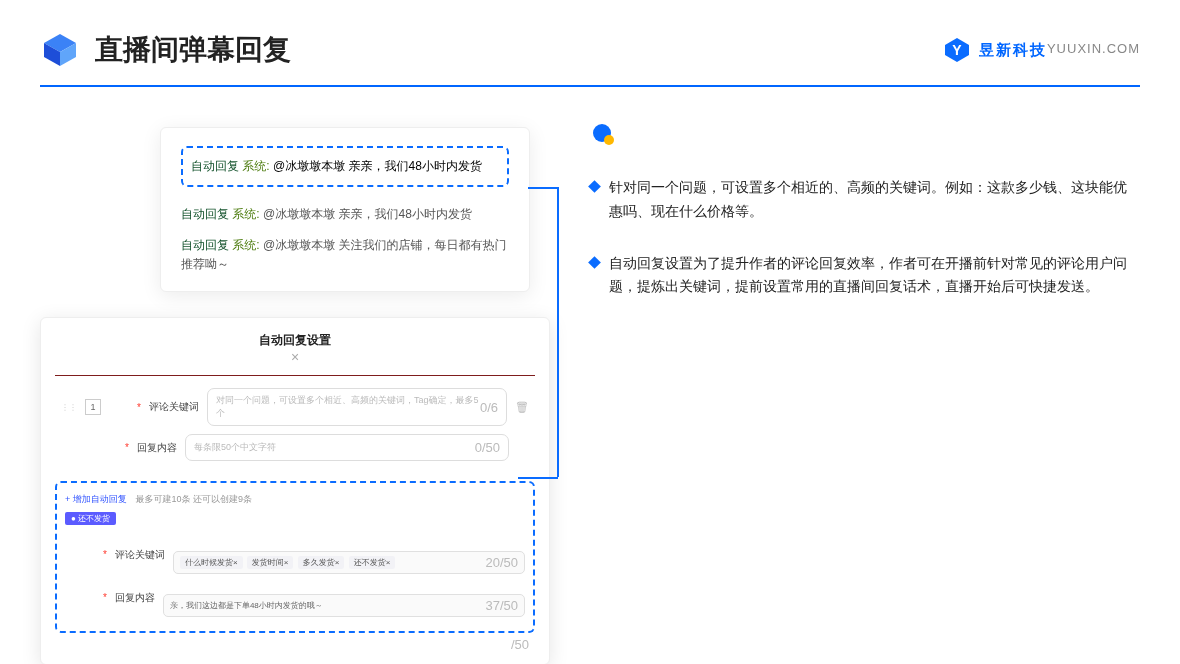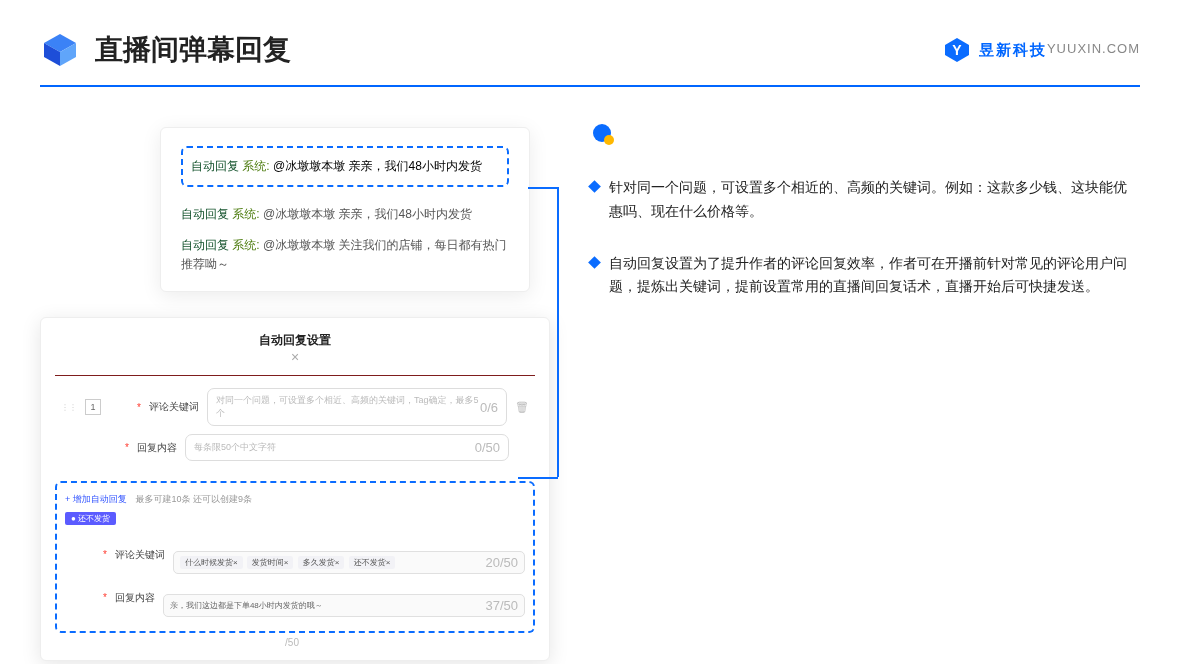--- a/index.html
+++ b/index.html
@@ -159,21 +159,21 @@
         <div class="ex-row">
           <span style="width:30px"></span>
           <span class="req">*</span>
           <span class="lbl">回复内容</span>
           <div class="ex-input">
             <span>亲，我们这边都是下单48小时内发货的哦～</span>
             <span class="count">37/50</span>
           </div>
         </div>
       </div>
-      <div style="text-align:center; color:#bbb; font-size:10px; padding:4px 6px 0 0;">/50</div>
+      <div style="text-align:right; color:#bbb; font-size:13px; padding:4px 6px 0 0;">/50</div>
     </div>
 
     <div class="connector conn1"></div>
     <div class="connector conn2"></div>
     <div class="connector conn3"></div>
   </div>
 
   <div class="right-col">
     <div class="sub-head">
       <svg class="bubble-icon" viewBox="0 0 26 26">

